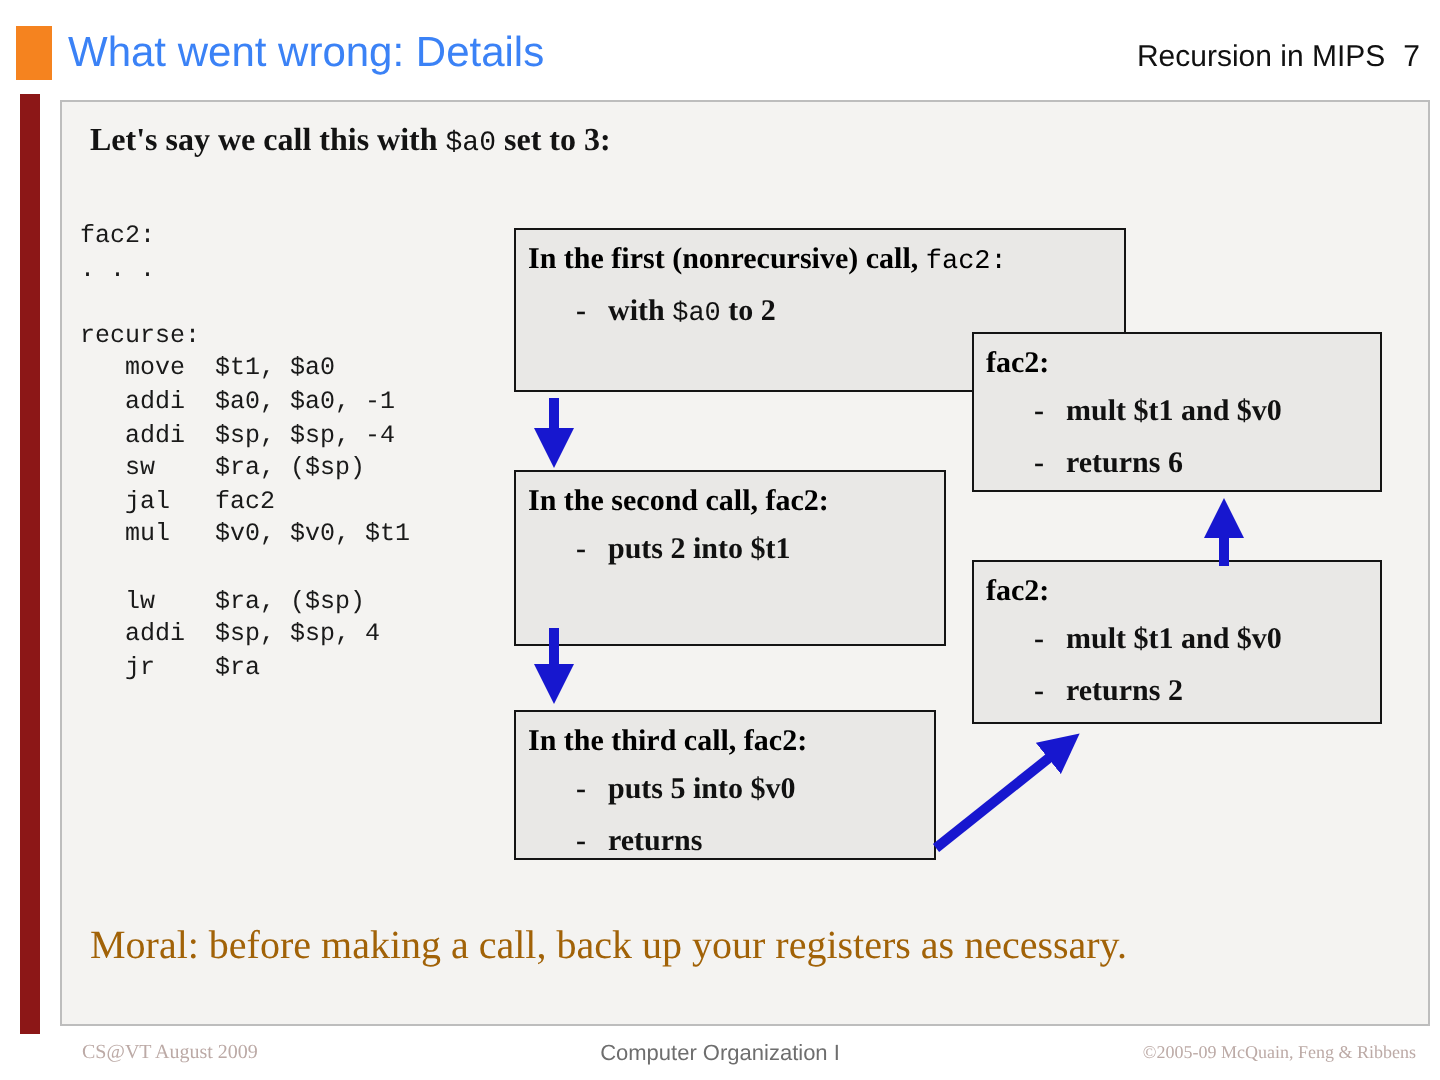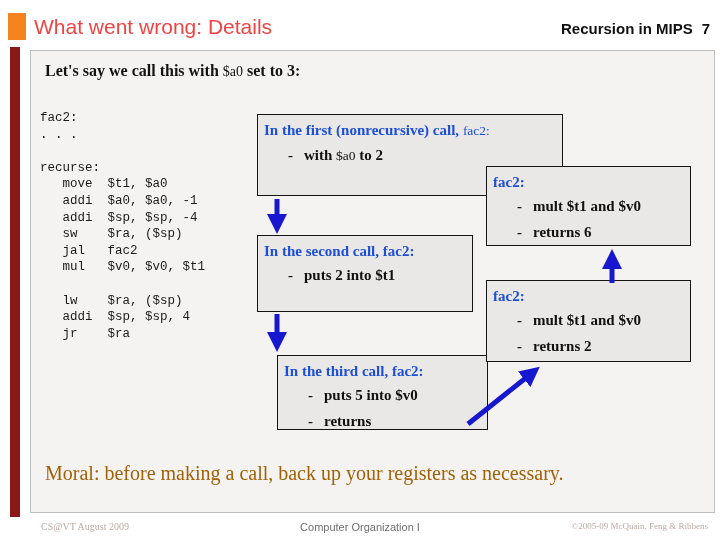--- a/index.html
+++ b/index.html
@@ -2,36 +2,36 @@
 <html><head>
 <meta charset="utf-8">
 <style>
   html,body{margin:0;padding:0;background:#fff;}
   .slide{position:relative;width:720px;height:540px;background:#ffffff;overflow:hidden;
          font-family:"Liberation Serif",serif;color:#111;}
   .accent-orange{position:absolute;left:8px;top:13px;width:18px;height:27px;background:#f5831f;}
   .accent-bar{position:absolute;left:10px;top:47px;width:10px;height:470px;background:#8c1717;}
   .panel{position:absolute;left:30px;top:50px;width:685px;height:463px;background:#f4f3f1;border:1px solid #bdbdbd;box-sizing:border-box;}
   .title{position:absolute;left:34px;top:15px;margin:0;font-family:"Liberation Sans",sans-serif;
-         font-size:21px;font-weight:400;color:#ef4444;}
+         font-size:21px;font-weight:400;color:#3b82f6;}
   .section{position:absolute;right:10px;top:20px;font-family:"Liberation Sans",sans-serif;
-           font-weight:700;font-size:15px;color:#111;}
+           font-weight:400;font-size:15px;color:#111;}
   .pageno{margin-left:9px;}
   .intro{position:absolute;left:45px;top:62px;font-size:16px;font-weight:700;color:#131313;}
-  .mono{font-family:Liberation Serif, serif;margin-top:25px;}
+  .mono{font-family:Liberation Mono, monospace;margin-top:25px;}
   .intro .mono{font-weight:400;font-size:14px;}
   .code{position:absolute;left:40px;top:110px;margin:0;font-family:"Liberation Mono",monospace;
         font-size:12.5px;line-height:16.6px;color:#1a1a1a;}
   .callbox{position:absolute;background:#e9e8e6;border:1px solid #141414;box-sizing:border-box;}
   .box-first {left:257px;top:114px;width:306px;height:82px;}
-  .box-second{left:257px;top:235px;width:216px;height:77px;}
-  .box-third {left:257px;top:355px;width:211px;height:75px;margin-left:20px;}
+  .box-second{left:257px;top:235px;width:216px;height:88px;}
+  .box-third {left:257px;top:355px;width:211px;height:75px;}
   .box-outer {left:486px;top:166px;width:205px;height:80px;}
   .box-inner {left:486px;top:280px;width:205px;height:82px;}
-  .box-title{font-size:15px;font-weight:700;padding:4px 6px 0 6px;line-height:22px;color:#1d4ed8;}
+  .box-title{font-size:15px;font-weight:700;padding:4px 6px 0 6px;line-height:22px;color:#000000;}
   .box-title .mono{font-weight:400;font-size:13.5px;}
   .bullet{padding-left:30px;font-size:15px;font-weight:700;line-height:26px;color:#111;}
   .bullet .dash{display:inline-block;width:16px;}
   .bullet .mono{font-weight:400;font-size:13.5px;}
   .arrows{position:absolute;left:0;top:0;pointer-events:none;}
   .moral{position:absolute;left:45px;top:462px;font-size:20px;color:#a16207;}
   .footer-left{position:absolute;left:41px;top:521px;font-size:10px;color:#bcaaa6;}
   .footer-center{position:absolute;left:0;right:0;top:521px;text-align:center;
                  font-family:"Liberation Sans",sans-serif;font-size:11px;color:#6e6e6e;}
   .footer-right{position:absolute;right:12px;top:521px;font-size:9px;color:#bcaaa6;}

